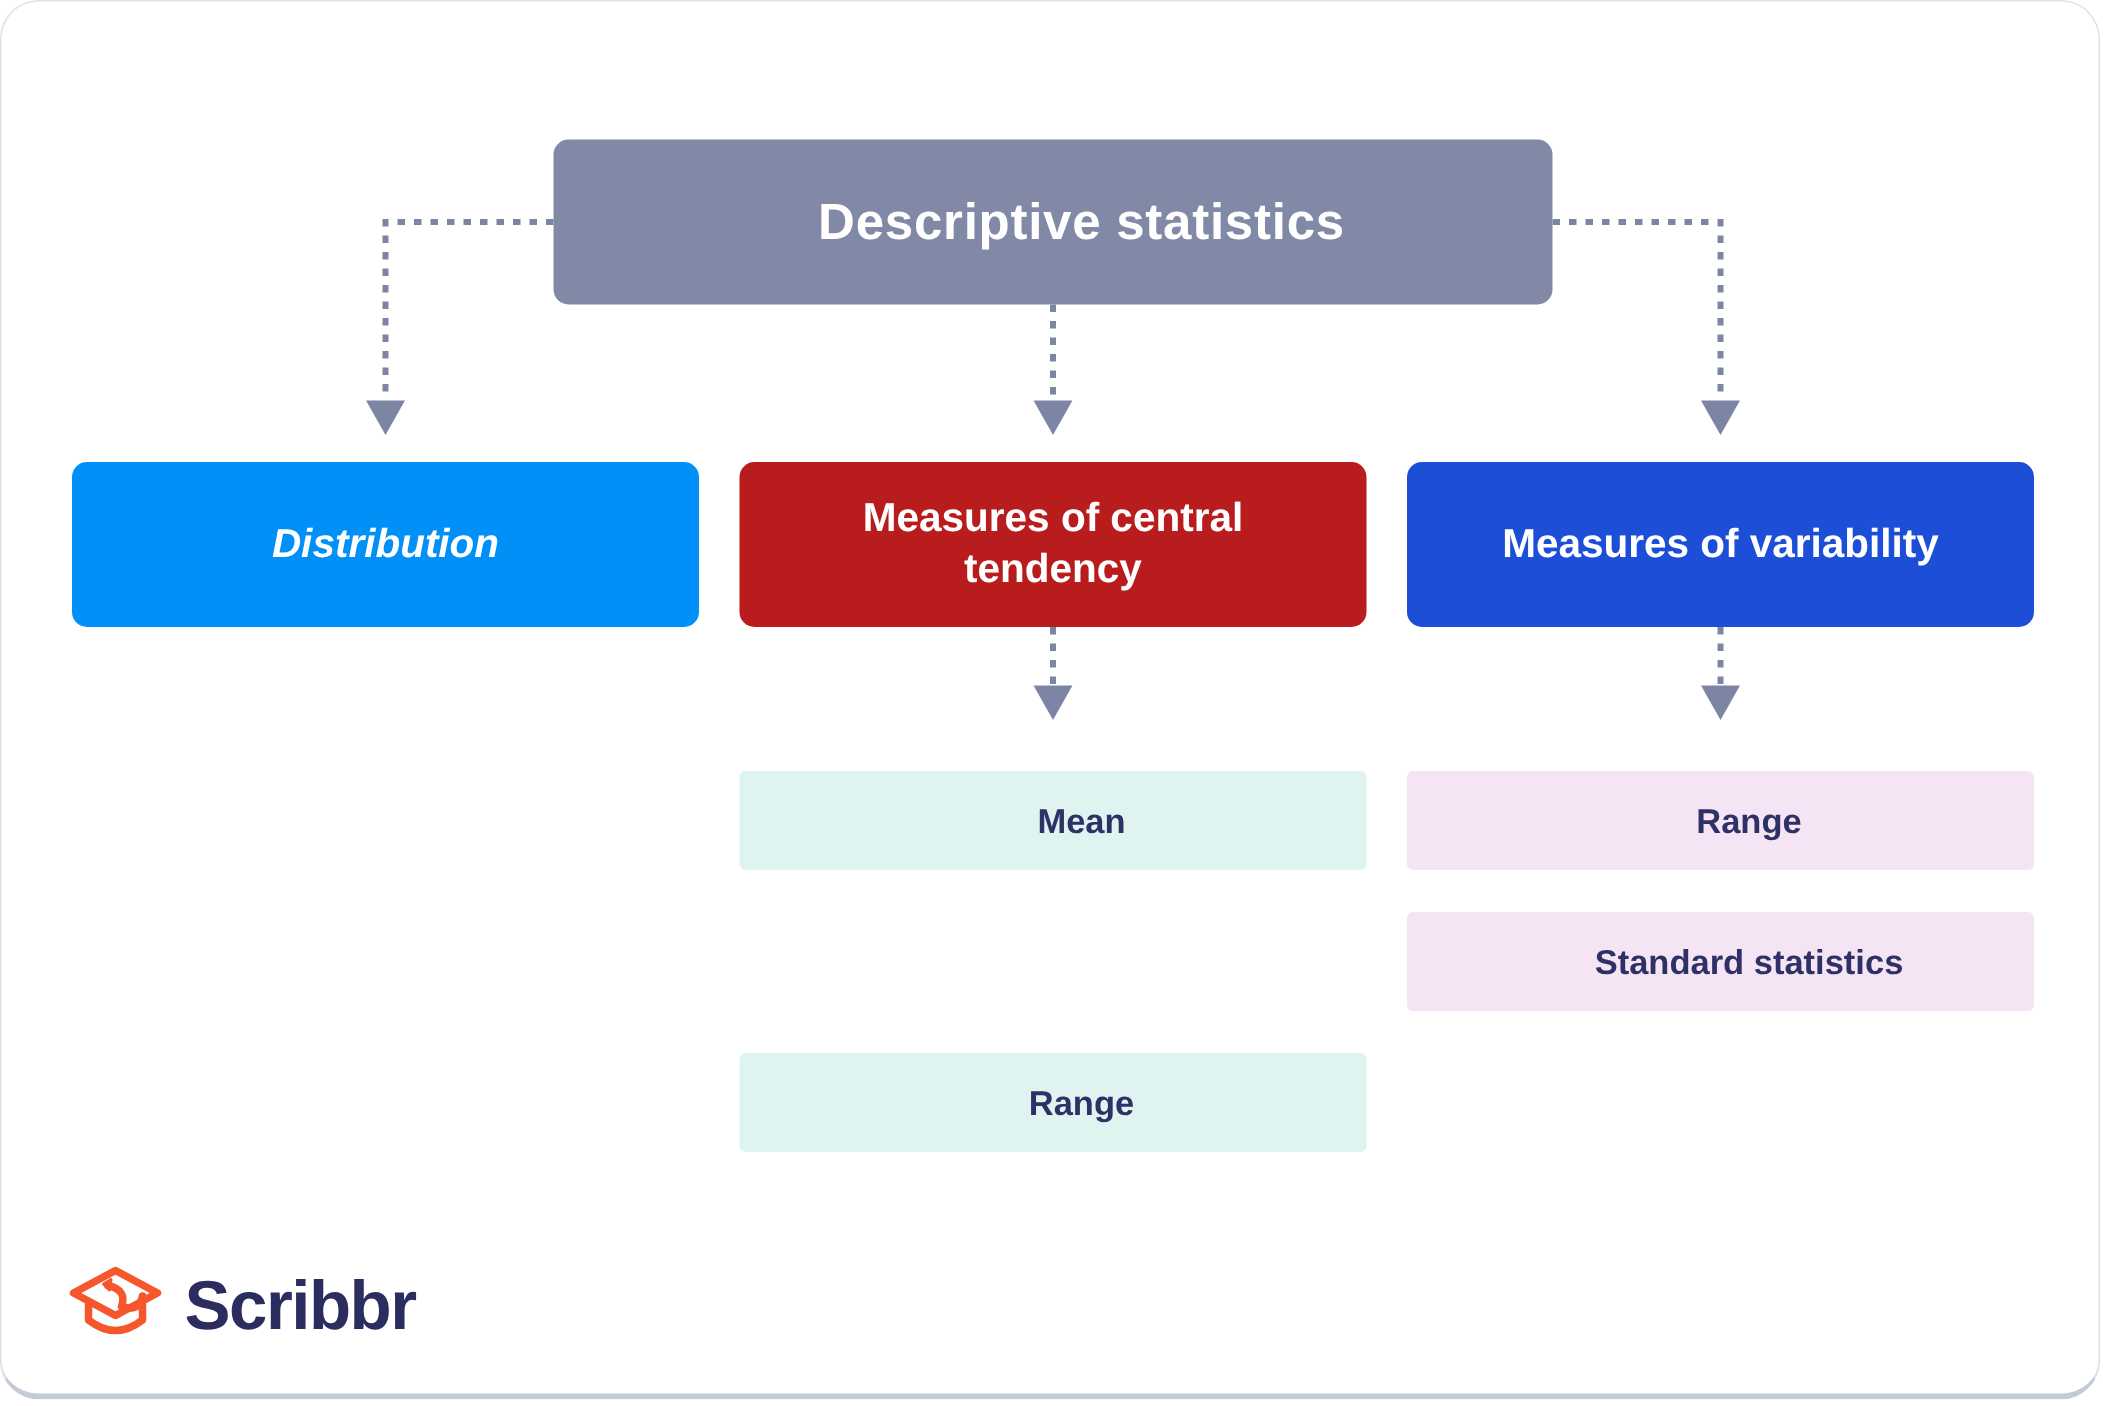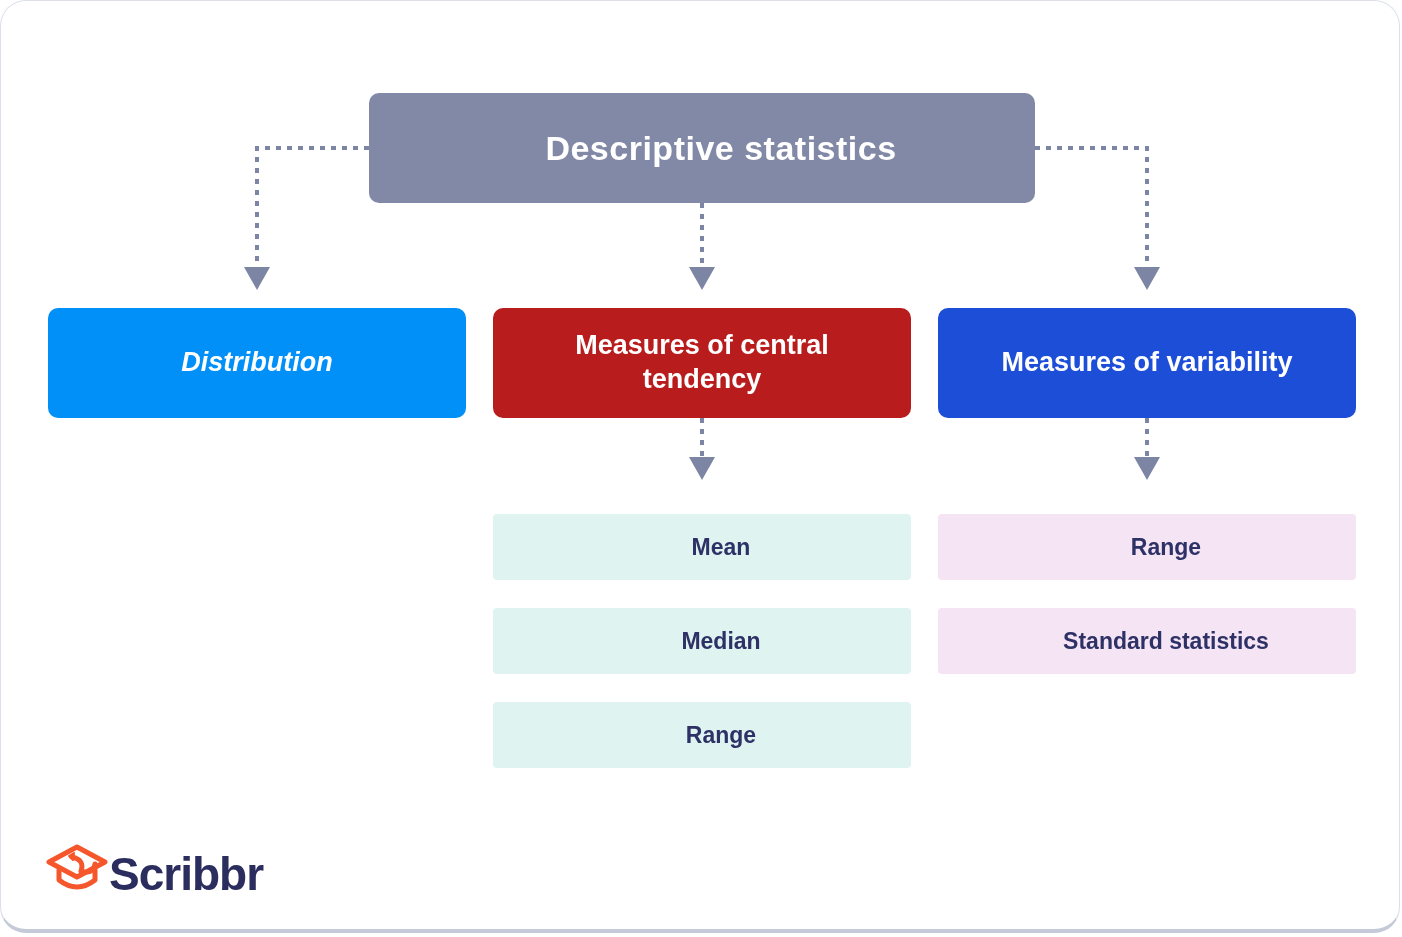--- a/index.html
+++ b/index.html
@@ -64,22 +64,21 @@
   .leaf-variability { left: 937px; background: #f5e4f3; }
   .connectors {
     position: absolute;
     left: 0; top: 0;
     pointer-events: none;
   }
   .logo {
     position: absolute;
     left: 44px; top: 842px;
     display: flex;
-    align-items: center;
-    gap: 0;
+    gap: 14px;
   }
   .logo-text {
     color: #2b2d5e;
     font-size: 46px;
     font-weight: 700;
     letter-spacing: -1px;
   }
 </style>
 </head>
 <body>
@@ -118,23 +117,20 @@
   <div class="node branch-node branch-central">
     <span>Measures of central tendency</span>
   </div>
   <div class="node branch-node branch-variability">
     <span>Measures of variability</span>
   </div>
 
   <div class="node leaf-node leaf-central" style="top:513px">
     <span>Mean</span>
   </div>
-  <div class="node leaf-node leaf-central" style="top:607px">
-    <span>Median</span>
-  </div>
   <div class="node leaf-node leaf-central" style="top:701px">
     <span>Range</span>
   </div>
 
   <div class="node leaf-node leaf-variability" style="top:513px">
     <span>Range</span>
   </div>
   <div class="node leaf-node leaf-variability" style="top:607px">
     <span>Standard statistics</span>
   </div>

